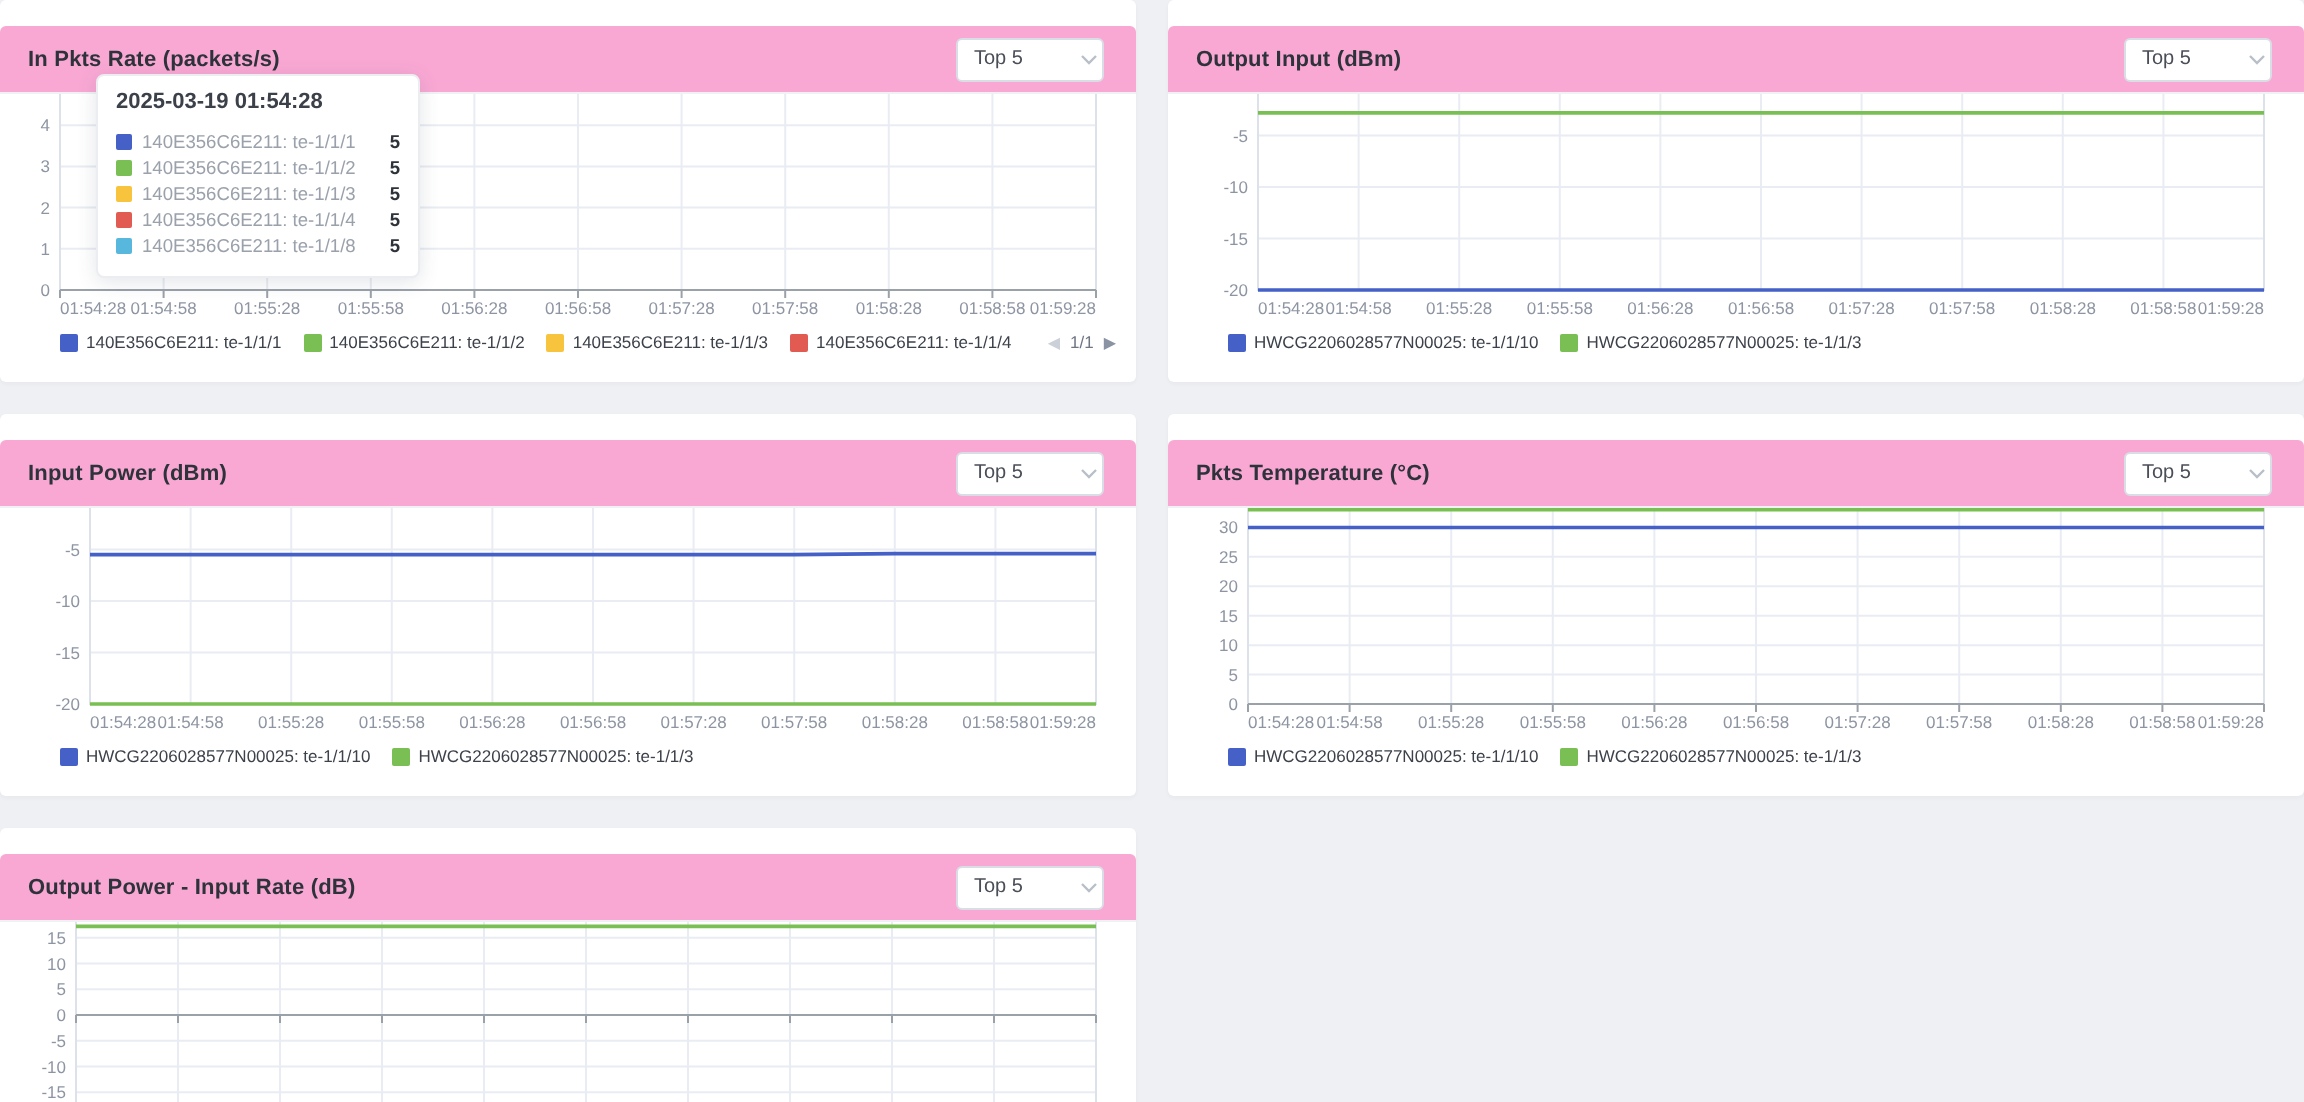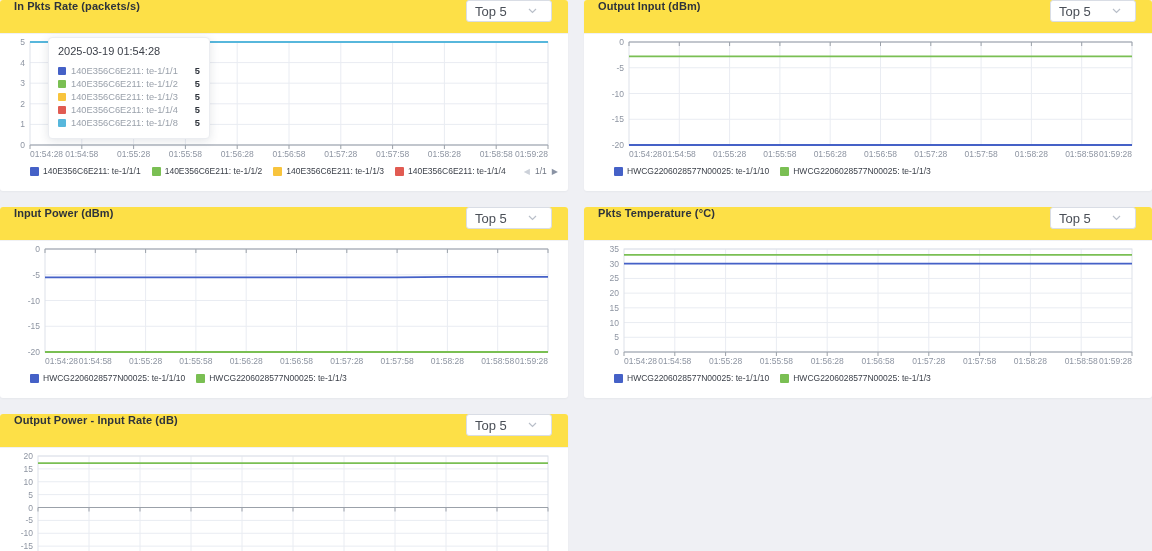--- a/index.html
+++ b/index.html
@@ -9,29 +9,29 @@
     font-family:"Liberation Sans",sans-serif;
   }
   .page{display:flex;gap:16px;}
   .col{display:flex;flex-direction:column;gap:16px;width:568px;}
   .card{
     background:#ffffff;border-radius:3px;position:relative;
     height:191px;box-shadow:0 1px 2px rgba(30,40,60,.04);
   }
   .card.tall{height:230px;}
   .card-header{
-    height:33px;display:flex;align-items:flex-start;justify-content:space-between;
+    height:33px;display:flex;align-items:center;justify-content:space-between;
     padding:0 16px 0 14px;border-bottom:1px solid #f0f1f4;
-    position:relative;z-index:2;background:#fde047;border-radius:3px 3px 0 0;
+    position:relative;z-index:2;background:#f9a8d4;border-radius:3px 3px 0 0;margin-top:13px;
   }
   .card-title{font-size:11px;font-weight:bold;color:#2e333b;margin:0;letter-spacing:.1px;}
   .select{
     width:62px;height:20px;border:1px solid #d9dde5;border-radius:3px;
     display:flex;align-items:center;justify-content:space-between;
-    padding:0 14px 0 8px;font-size:13px;color:#4a4f57;background:#fff;cursor:pointer;
+    padding:0 2px 0 8px;font-size:10px;color:#4a4f57;background:#fff;cursor:pointer;
     flex:none;
   }
   svg.chart{position:absolute;left:0;top:0;z-index:1;}
   .legend{
     position:absolute;left:0;right:0;top:161px;height:20px;
     display:flex;align-items:center;padding-left:30px;
     font-size:8.5px;color:#3c414a;z-index:2;
   }
   .legend-items{display:flex;gap:11px;white-space:nowrap;overflow:hidden;margin-right:58px;}
   .legend-item{display:inline-flex;align-items:center;gap:4px;cursor:pointer;}
@@ -41,21 +41,21 @@
     font-size:8.5px;color:#6f7682;background:#fff;padding-left:6px;
   }
   .pg-prev{color:#ccd1d9;font-size:8px;cursor:default;}
   .pg-next{color:#8a93a4;font-size:8px;cursor:pointer;}
   .tooltip{
     position:absolute;left:48px;top:37px;width:142px;
     background:#fff;border:1px solid #ebedf1;border-radius:4px;
     box-shadow:0 2px 10px rgba(60,70,90,.14);
     padding:7px 9px 8px 9px;z-index:3;
   }
-  .tooltip-title{font-size:11px;color:#3c4049;margin-bottom:7px;}
+  .tooltip-title{font-size:11px;color:#3c4049;margin-bottom:7px;font-weight:bold;}
   .tooltip-row{display:flex;align-items:center;font-size:9.3px;color:#9aa1ab;height:13.2px;}
   .tooltip-row .sw{width:8px;height:8px;border-radius:1px;margin-right:5px;flex:none;}
   .tooltip-row .lbl{white-space:nowrap;}
   .tooltip-row .val{margin-left:auto;color:#2e333b;font-weight:bold;padding-left:6px;}
 </style>
 </head>
 <body>
 
 <div class="page">
 

